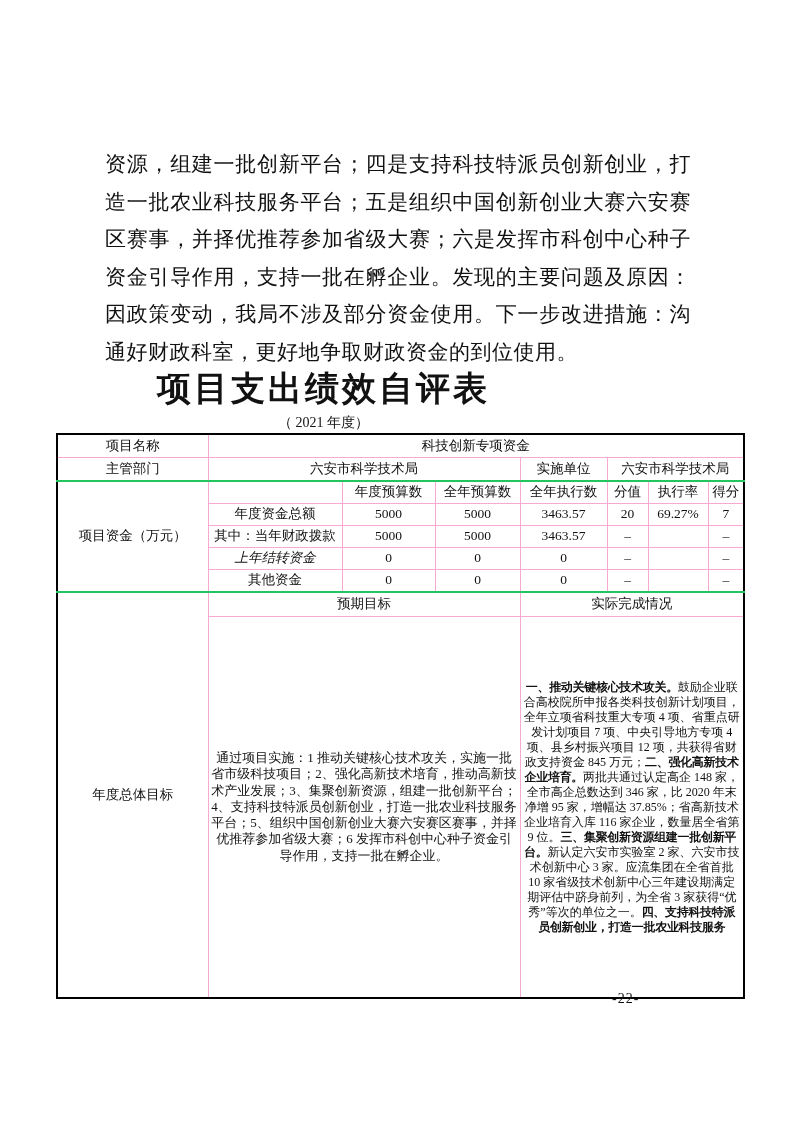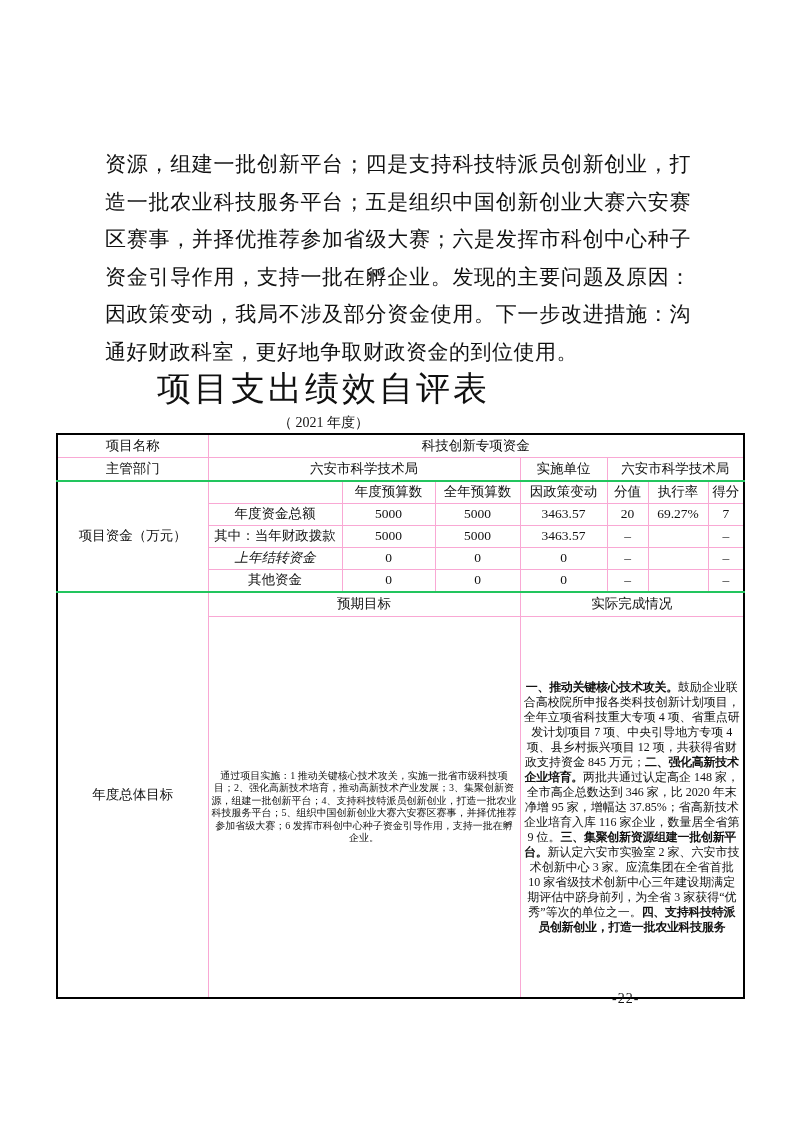--- a/index.html
+++ b/index.html
@@ -17,21 +17,21 @@
     left: 105px; top: 146px; width: 586px;
     font-size: 21px; line-height: 37.5px;
     text-align: justify;
     margin: 0;
     letter-spacing: 0.5px;
   }
   .doc-title {
     position: absolute;
     left: 0; top: 366px; width: 100%;
     text-align: center;
-    font-size: 34px; font-weight: normal;
+    font-size: 34px; font-weight: bold;
     letter-spacing: 3px;
     margin: 0;
   }
   .doc-subtitle {
     position: absolute;
     left: 0; top: 414px; width: 100%;
     text-align: center;
     font-size: 14px;
   }
 
@@ -57,21 +57,21 @@
   tr.goals-hd td { height: 23px; }
   tr.thick-top td { border-top: 2px solid #22c55e; }
 
   td.f-label-left  { text-align: left;  padding-left: 4px; }
   td.f-label-right { text-align: right; padding-right: 10px; font-style: italic; }
 
   td.expected-cell {
     text-align: justify;
     vertical-align: middle;
     padding: 0 7px;
-    font-size: 10px;
+    font-size: 13px;
     line-height: 21px;
     height: 380px;
   }
   td.actual-cell {
     text-align: justify;
     vertical-align: top;
     padding: 2px 4px 0 5px;
     font-size: 12px;
     line-height: 19.1px;
     height: 380px;
@@ -123,21 +123,21 @@
       <td colspan="3">六安市科学技术局</td>
       <td>实施单位</td>
       <td colspan="3">六安市科学技术局</td>
     </tr>
 
     <tr class="r-sm thick-top">
       <td rowspan="5">项目资金（万元）</td>
       <td></td>
       <td>年度预算数</td>
       <td>全年预算数</td>
-      <td>因政策变动</td>
+      <td>全年执行数</td>
       <td>分值</td>
       <td>执行率</td>
       <td>得分</td>
     </tr>
 
     <tr class="r-sm">
       <td>年度资金总额</td>
       <td>5000</td>
       <td>5000</td>
       <td>3463.57</td>

